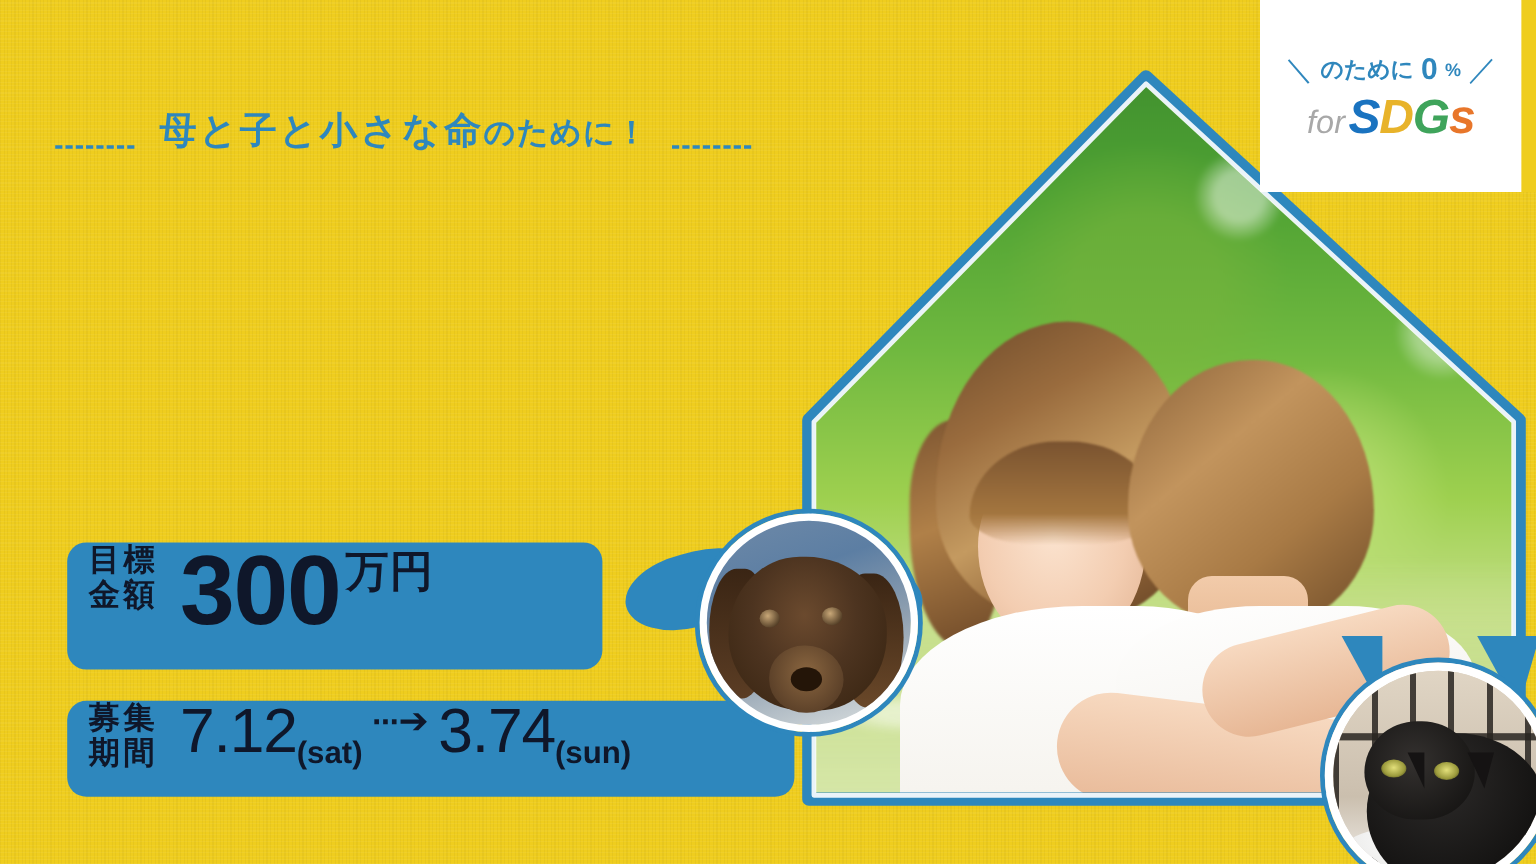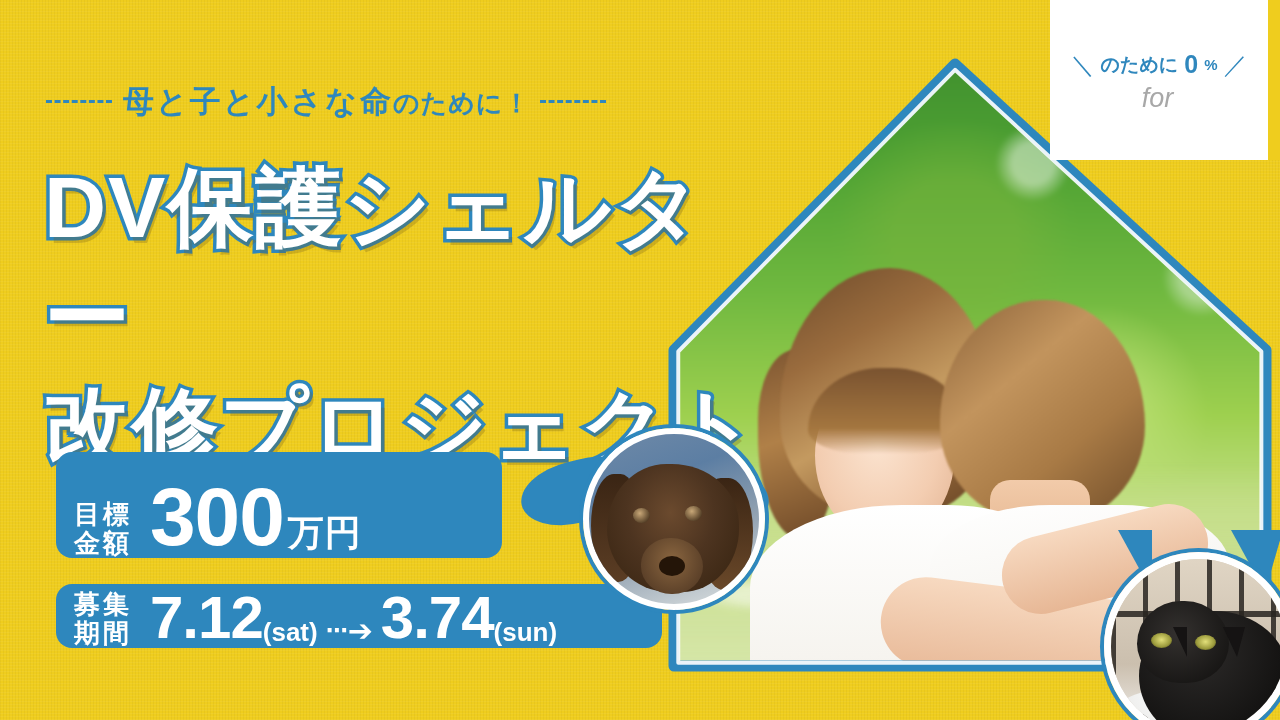--- a/index.html
+++ b/index.html
@@ -116,21 +116,21 @@
   }
   .kid-jeans{
     left:300px;top:600px;width:250px;height:130px;
     background:linear-gradient(170deg,#8fa7c4 0%,#6d87ab 45%,#4f6b90 100%);
     border-radius:18% 20% 8% 8% / 28% 28% 8% 8%;
   }
 
   
   .subtitle{
     position:absolute;left:46px;top:78px;height:46px;
-    display:flex;align-items:center;gap:10px;
+    display:flex;align-items:flex-end;gap:20px;
     white-space:nowrap;
   }
   .dashes{
     display:inline-block;width:66px;height:0;
     border-top:3px dashed #2e87bd;
   }
   .sub-text{
     position:relative;font-size:31px;font-weight:bold;color:#2e87bd;
     letter-spacing:1px;line-height:1;white-space:nowrap;
   }
@@ -148,38 +148,38 @@
     letter-spacing:2px;
     -webkit-text-stroke:7px #2e87bd;
     paint-order:stroke fill;
     text-shadow:4px 6px 0 rgba(120,95,20,.28);
   }
   .title .l2{display:block;}
 
   
   .box{
     position:absolute;background:#2e87bd;border-radius:16px;
-    display:flex;align-items:flex-end;color:#ffffff;
+    display:flex;align-items:flex-start;color:#0f172a;
   }
   .box-goal{left:56px;top:452px;width:410px;height:106px;padding:0 18px;}
-  .box-period{left:56px;top:584px;width:570px;height:64px;padding:0 18px;}
+  .box-period{left:56px;top:584px;width:570px;height:80px;padding:0 18px;}
 
   .label2{
     font-size:26px;font-weight:bold;line-height:1.12;letter-spacing:3px;
     text-align:center;flex:0 0 auto;margin-right:18px;
   }
   .label2 span{display:block;}
 
   .amount{
     font-size:82px;font-weight:bold;letter-spacing:-1px;line-height:1;
   }
   .amount-unit{font-size:36px;font-weight:bold;margin-left:4px;letter-spacing:1px;}
 
-  .date-big{font-size:60px;font-weight:bold;line-height:1;letter-spacing:-1px;}
-  .date-small{font-size:26px;font-weight:bold;letter-spacing:0;}
+  .date-big{font-size:52px;font-weight:normal;line-height:1;letter-spacing:-1px;}
+  .date-small{font-size:26px;font-weight:bold;letter-spacing:0;margin-top:28px;}
   .arrow{
     display:inline-flex;align-items:center;margin:0 10px 0 8px;
     font-size:22px;font-weight:bold;letter-spacing:-2px;
   }
   .arrow .ar-head{font-size:30px;margin-left:2px;}
 
   
   .dog-wrap{position:absolute;left:520px;top:430px;width:250px;height:180px;}
   .dog-ear{position:absolute;top:30px;width:120px;height:62px;background:#2e87bd;border-radius:60px/34px;}
   .dog-ear.left{left:0;transform:rotate(-14deg);}
@@ -294,24 +294,20 @@
   </div>
 
   <div class="subtitle">
     <span class="dashes"></span>
     <span class="sub-text">
       <span class="hl">母</span><span>と</span><span class="hl">子</span><span>と</span><span class="hl">小</span><span class="hl">さ</span><span class="hl">な</span><span class="hl">命</span><span class="sm">のために！</span>
     </span>
     <span class="dashes"></span>
   </div>
 
-  <div class="title">
-    <span class="l1">DV保護シェルター</span>
-    <span class="l2">改修プロジェクト</span>
-  </div>
 
   <div class="box box-goal">
     <div class="label2">
       <span>目標</span>
       <span>金額</span>
     </div>
     <div class="amount">300</div>
     <div class="amount-unit">万円</div>
   </div>
 
@@ -365,18 +361,19 @@
     <div class="logo-card">
       <div class="fee">
         <span class="slash">＼</span>
         <span>のために</span>
           <span class="zero">0</span>
           <span class="pct">%</span>
         <span class="slash">／</span>
       </div>
       <div class="sdgs-row">
         <span class="for">for</span>
+        <span class="sdgs"><span class="c-blue">S</span><span class="c-gold">D</span><span class="c-green">G</span><span class="c-orange">s</span></span>
       </div>
     </div>
     <div class="logo-yellow-edge"></div>
   </div>
 
 </div>
 
 </body></html>

